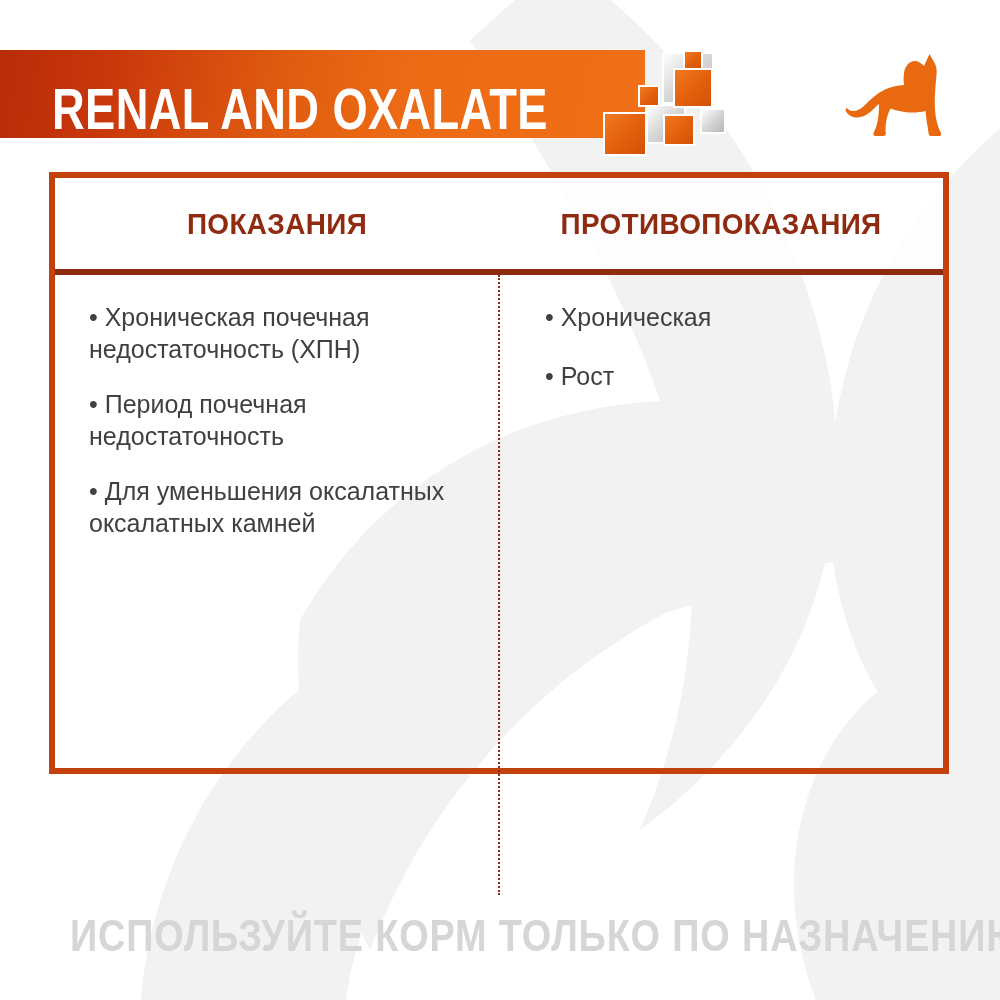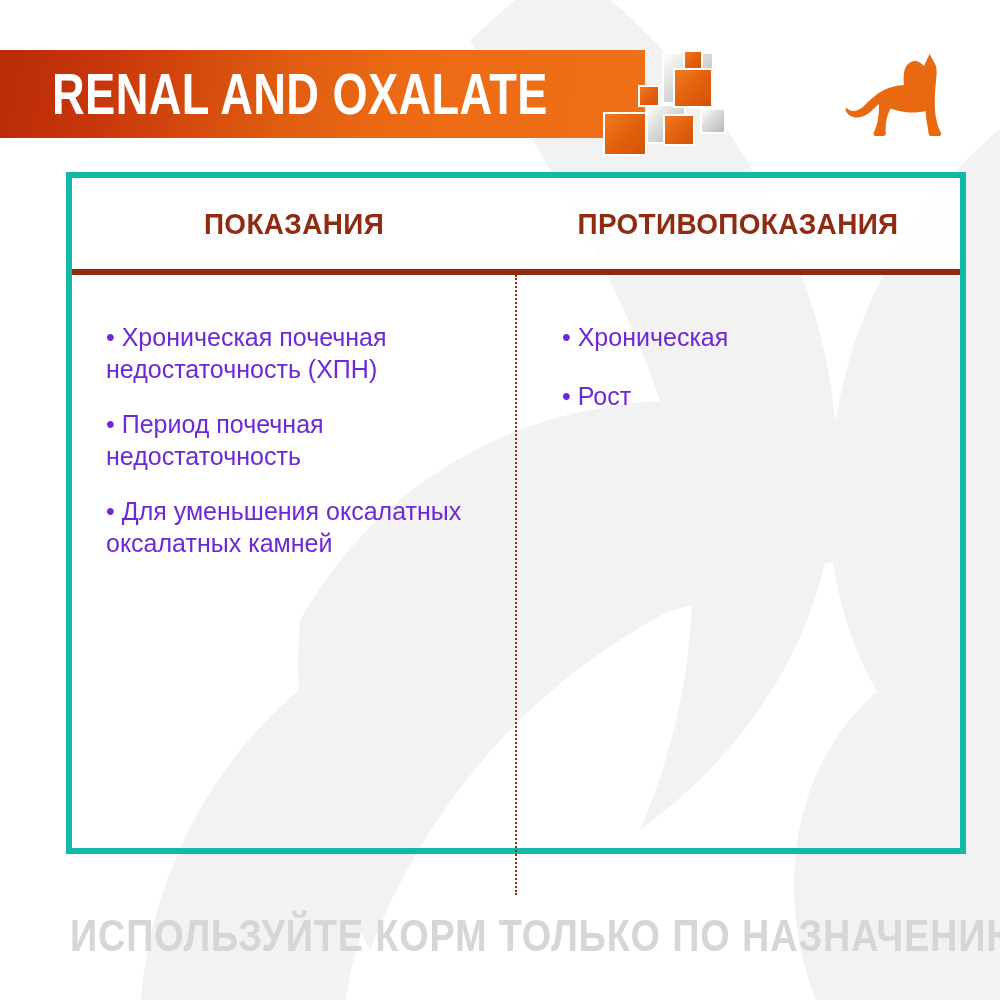--- a/index.html
+++ b/index.html
@@ -32,21 +32,21 @@
     top: 50px;
     width: 645px;
     height: 88px;
     background: linear-gradient(100deg,
         #b82c08 0%,
         #c8360b 16%,
         #e05c10 44%,
         #ec6a14 62%,
         #ef7016 100%);
     display: flex;
-    align-items: center;
+    align-items: flex-end;
   }
   .banner-title {
     margin-left: 52px;
     color: #ffffff;
     font-size: 58px;
     line-height: 58px;
     font-weight: bold;
     letter-spacing: 0.5px;
     transform: scaleX(0.78);
     transform-origin: left center;
@@ -61,25 +61,25 @@
   }
   .sq-orange { background: linear-gradient(135deg, #f07a21 0%, #e4600d 50%, #d25307 100%); }
   .sq-gray   { background: linear-gradient(135deg, #ffffff 0%, #d9d9d9 45%, #b7b7b7 100%); }
 
   
   .cat { position: absolute; left: 845px; top: 52px; }
 
   
   .table-box {
     position: absolute;
-    left: 66px;
+    left: 49px;
     top: 172px;
     width: 900px;
-    height: 682px;
-    border: 6px solid #14b8a6;
+    height: 602px;
+    border: 6px solid #c2410c;
     box-sizing: border-box;
     background: transparent;
   }
   .table-head {
     position: relative;
     height: 91px;
     border-bottom: 6px solid #8e2b10;
     display: flex;
     background: rgba(255,255,255,0.82);
   }
@@ -107,25 +107,24 @@
   .col-divider {
     position: absolute;
     left: 50%;
     top: 0;
     bottom: 0;
     width: 0;
     border-left: 2px dotted #8e2b10;
     transform: translateX(-1px);
   }
   .bullet {
-    color: #6d28d9;
+    color: #404040;
     font-size: 25px;
     line-height: 32px;
     margin-bottom: 23px;
-    margin-top: 20px;
   }
   .col-right .bullet { margin-bottom: 27px; padding-left: 12px; }
 
   
   .footer {
     position: absolute;
     left: 0;
     top: 912px;
     width: 1000px;
     text-align: center;

